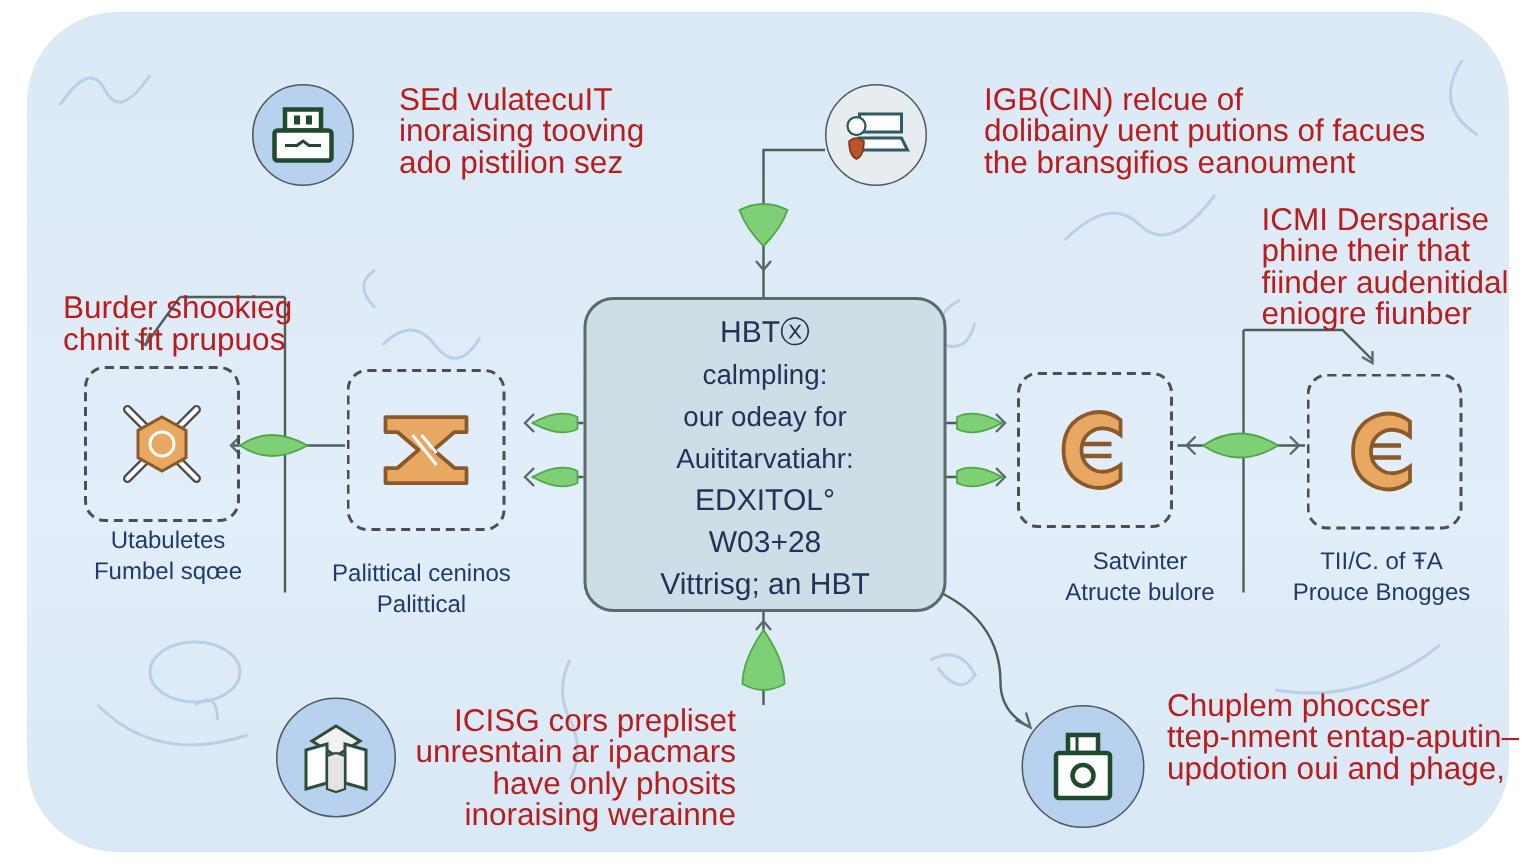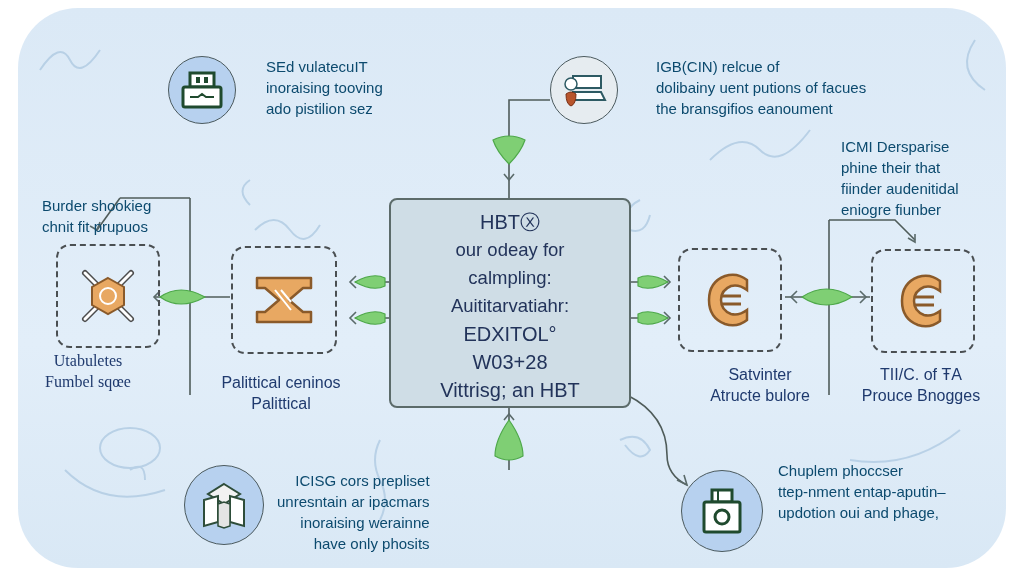--- a/index.html
+++ b/index.html
@@ -1,25 +1,25 @@
 <!DOCTYPE html>
 <html><head>
 <meta charset="utf-8">
 <style>
   html,body{margin:0;padding:0;}
   body{width:1024px;height:576px;background:#ffffff;position:relative;overflow:hidden;font-family:"Liberation Sans",sans-serif;}
   .panel{position:absolute;left:18px;top:8px;width:988px;height:560px;border-radius:60px;background:linear-gradient(180deg,#dbe9f6 0%,#e2eef9 60%,#d9e8f5 100%);}
   svg.lines{position:absolute;left:0;top:0;width:1024px;height:576px;}
-  .txt{position:absolute;color:#0c4a6e;font-size:15px;line-height:21px;white-space:nowrap;}
+  .txt{position:absolute;color:#b91c1c;font-size:21px;line-height:21px;white-space:nowrap;}
   .cap{position:absolute;color:#1f3a6e;font-size:16px;line-height:21px;text-align:center;white-space:nowrap;}
   .circle{position:absolute;width:66px;height:66px;border-radius:50%;border:1.5px solid #4b5a5e;display:flex;align-items:center;justify-content:center;}
   .circle.blue{background:#b7d1ef;}
   .circle.grey{background:#e6ecf0;}
   .dbox{position:absolute;border:2px dashed #4a4f52;border-radius:14px;display:flex;align-items:center;justify-content:center;}
-  .center{position:absolute;left:389px;top:198px;width:238px;height:206px;border:2px solid #5c6b6a;border-radius:8px;background:#cfdde6;}
+  .center{position:absolute;left:389px;top:198px;width:238px;height:206px;border:2px solid #5c6b6a;border-radius:20px;background:#cfdde6;}
   .center .line{display:block;text-align:center;color:#22335a;font-size:18.5px;line-height:28px;white-space:nowrap;}
   .center .line.big{font-size:20px;}
 </style>
 </head>
 <body>
 
 <div class="panel"></div>
 
 <svg class="lines" viewBox="0 0 1024 576">
   <g fill="none" stroke="#a9c6df" stroke-width="2" opacity="0.7">
@@ -124,22 +124,22 @@
 <div class="txt" style="left:841px;top:136px;">
   <div>ICMI Dersparise</div>
   <div>phine their that</div>
   <div>fiinder audenitidal</div>
   <div>eniogre fiunber</div>
 </div>
 
 <div class="center">
   <div style="padding-top:8px;">
     <span class="line big">HBTⓧ</span>
+    <span class="line">calmpling:</span>
     <span class="line">our odeay for</span>
-    <span class="line">calmpling:</span>
     <span class="line">Auititarvatiahr:</span>
     <span class="line big">EDXITOL°</span>
     <span class="line big">W03+28</span>
     <span class="line big">Vittrisg; an HBT</span>
   </div>
 </div>
 
 <div class="dbox" style="left:56px;top:244px;width:100px;height:100px;">
   <svg width="70" height="70" viewBox="0 0 70 70">
     <g stroke="#4d4d4d" stroke-width="6" stroke-linecap="round">
@@ -147,21 +147,21 @@
         <line x1="58" y1="12" x2="12" y2="58"></line>
       </g>
     <g stroke="#fff" stroke-width="3" stroke-linecap="round">
         <line x1="12" y1="12" x2="58" y2="58"></line>
         <line x1="58" y1="12" x2="12" y2="58"></line>
       </g>
     <polygon points="35,17 51,26 51,44 35,53 19,44 19,26" fill="#e8a862" stroke="#8a5a2a" stroke-width="2"></polygon>
     <circle cx="35" cy="35" r="8" fill="none" stroke="#fff" stroke-width="2"></circle>
   </svg>
 </div>
-<div class="cap" style="left:28px;top:350px;width:120px;font-family:Liberation Serif, serif;">
+<div class="cap" style="left:52px;top:350px;width:120px;">
   <div>Utabuletes</div>
   <div>Fumbel sqœe</div>
 </div>
 
 <div class="dbox" style="left:231px;top:246px;width:102px;height:104px;">
   <svg width="66" height="56" viewBox="0 0 66 56">
     <path d="M6 6 h54 v10 h-8 l-14 12 l14 12 h8 v10 h-54 v-10 h8 l14 -12 l-14 -12 h-8z" fill="#e8a862" stroke="#8a5a2a" stroke-width="2.5" stroke-linejoin="round"></path>
     <path d="M24 18 l16 20 M30 18 l10 12" stroke="#fff" stroke-width="2" fill="none"></path>
   </svg>
 </div>
@@ -196,22 +196,22 @@
   <svg width="48" height="50" viewBox="0 0 48 50">
     <path d="M24 4 l16 10 l-16 10 l-16 -10z" fill="#f2f2f2" stroke="#2e4d3a" stroke-width="2"></path>
     <path d="M4 20 l14 -4 v26 l-14 4z" fill="#fff" stroke="#2e4d3a" stroke-width="2"></path>
     <path d="M44 20 l-14 -4 v26 l14 4z" fill="#fff" stroke="#2e4d3a" stroke-width="2"></path>
     <path d="M18 24 l6 -2 l6 2 v22 l-6 2 l-6 -2z" fill="#e4e4e4" stroke="#2e4d3a" stroke-width="1.5"></path>
   </svg>
 </div>
 <div class="txt" style="left:277px;top:470px;text-align:right;">
   <div>ICISG cors prepliset</div>
   <div>unresntain ar ipacmars</div>
+  <div>have only phosits</div>
   <div>inoraising werainne</div>
-  <div>have only phosits</div>
 </div>
 
 <div class="circle blue" style="left:681px;top:470px;width:80px;height:80px;">
   <svg width="48" height="50" viewBox="0 0 48 50">
     <rect x="14" y="4" width="20" height="12" fill="#fff" stroke="#1f4a2e" stroke-width="3"></rect>
     <line x1="20" y1="4" x2="20" y2="16" stroke="#1f4a2e" stroke-width="2"></line>
     <rect x="6" y="16" width="36" height="30" rx="2" fill="#fff" stroke="#1f4a2e" stroke-width="3"></rect>
     <circle cx="24" cy="31" r="7" fill="none" stroke="#1f4a2e" stroke-width="3"></circle>
   </svg>
 </div>

